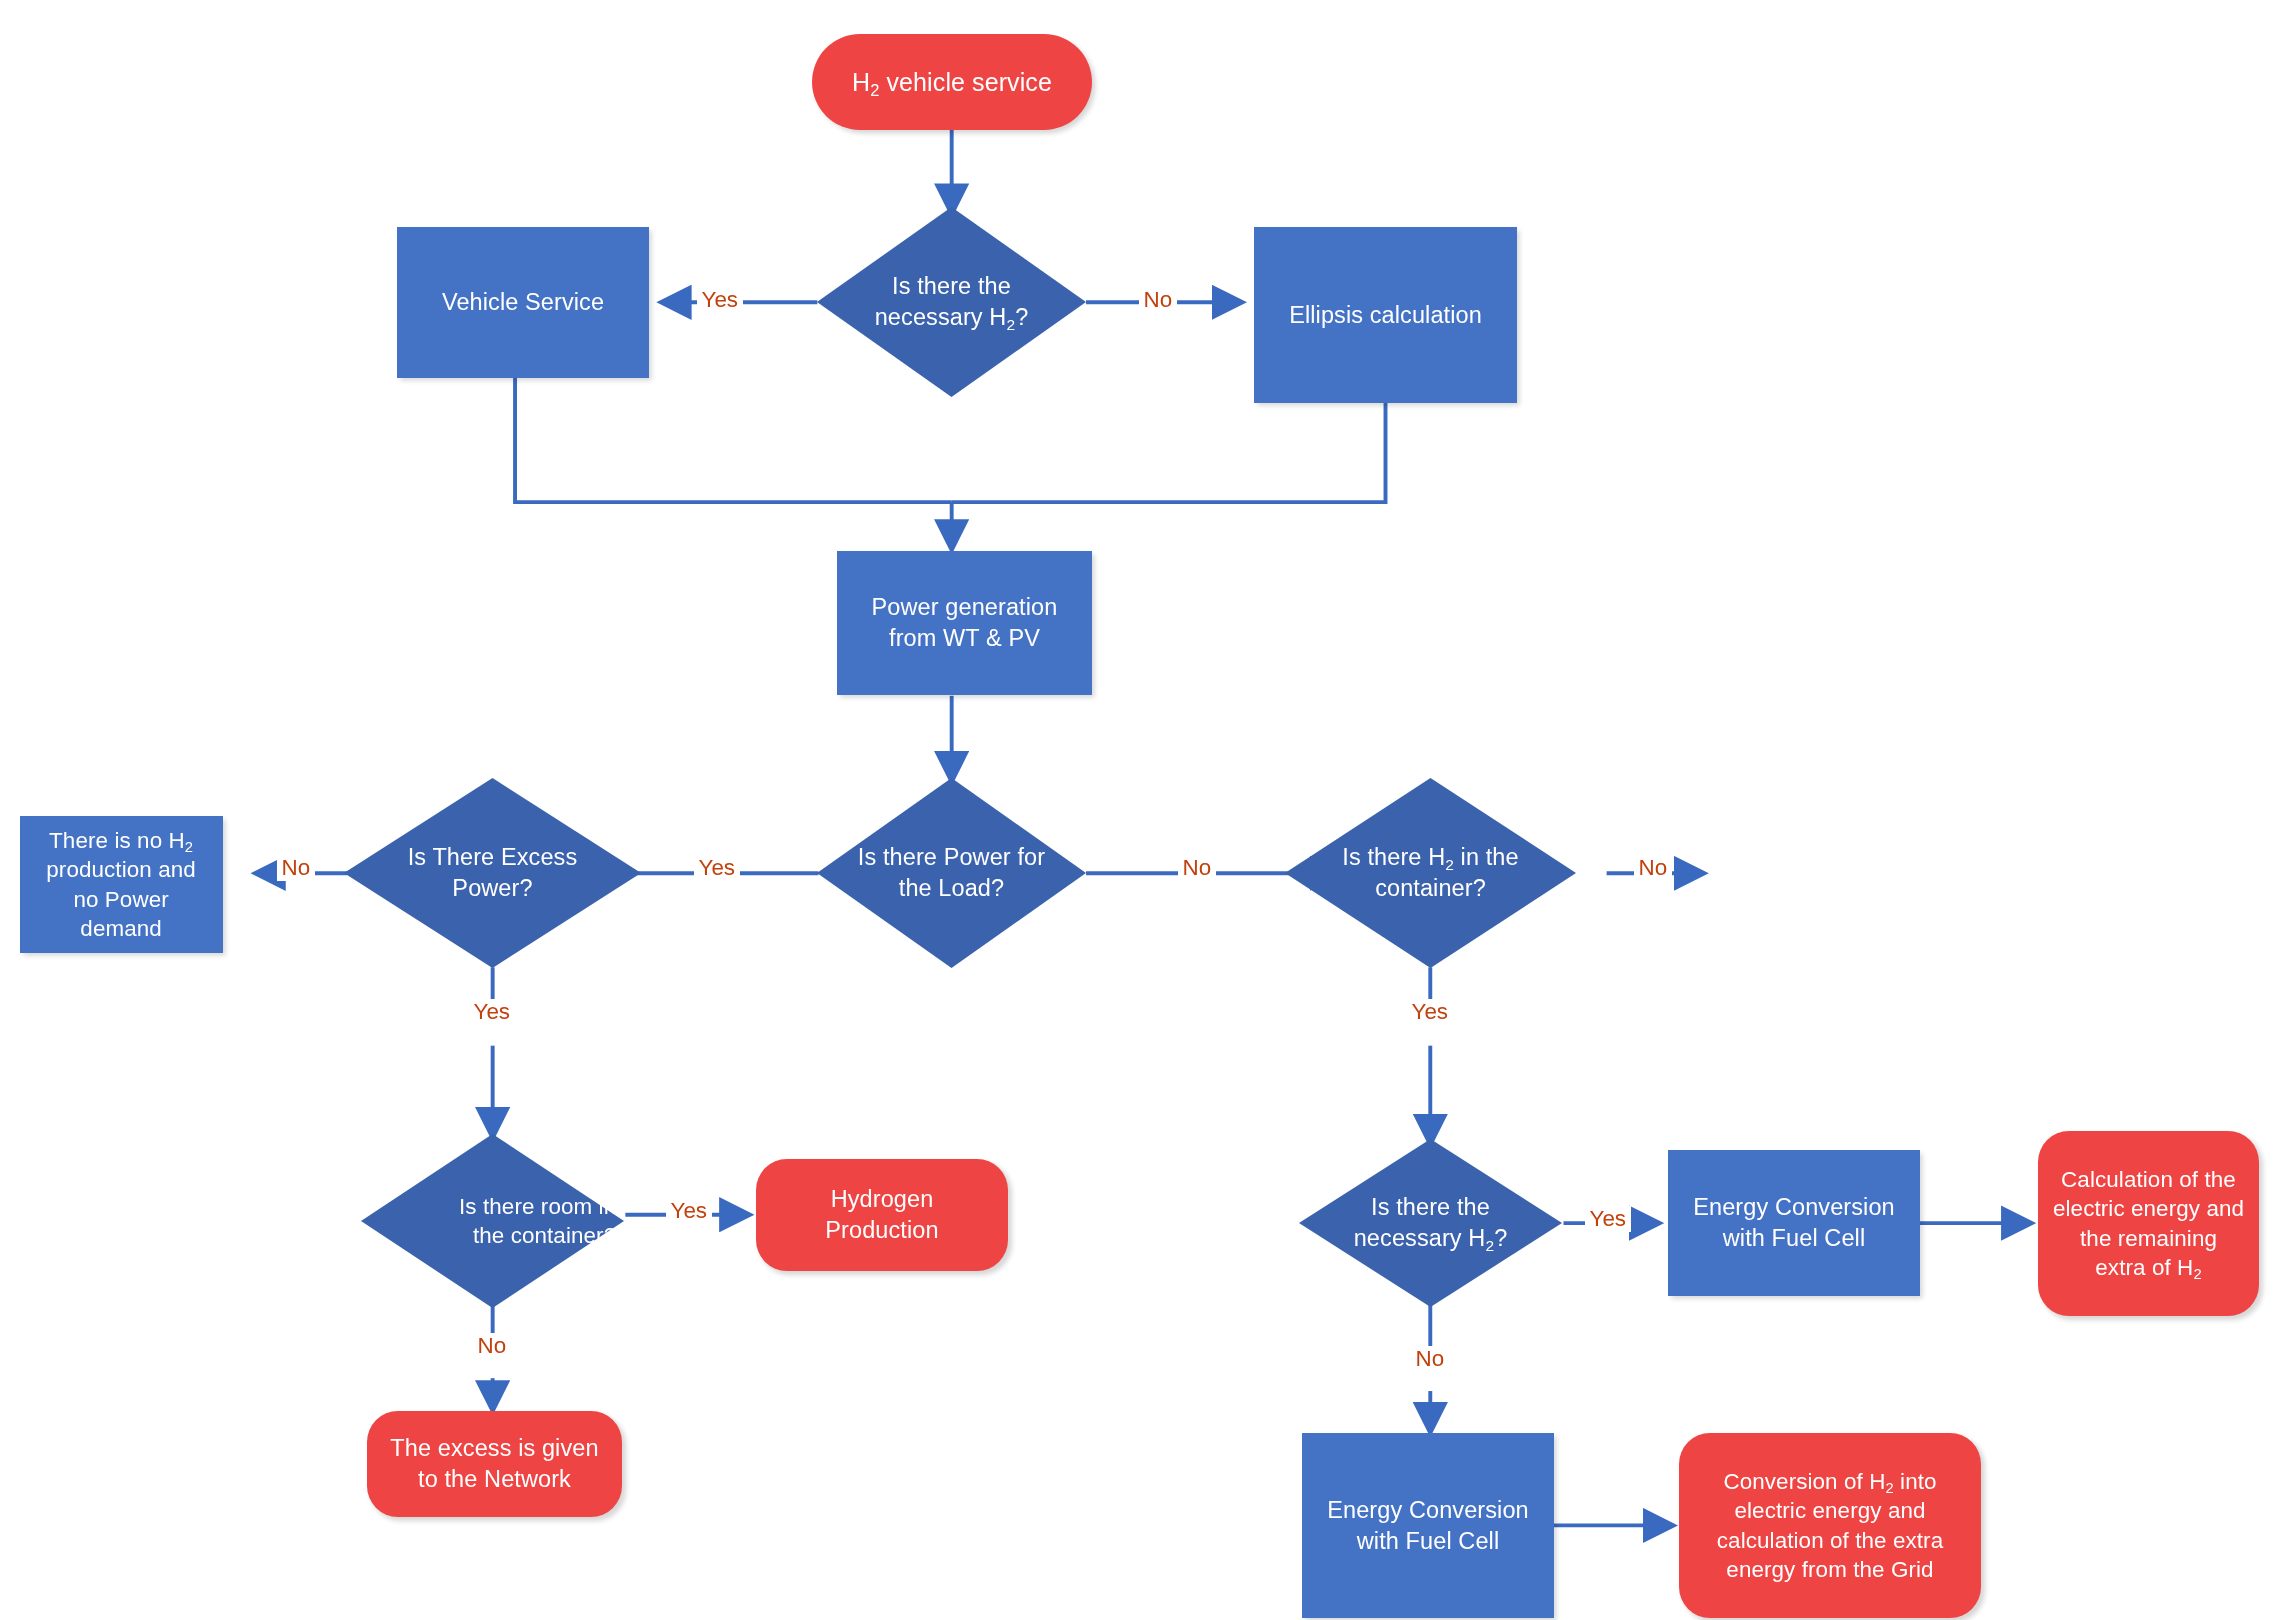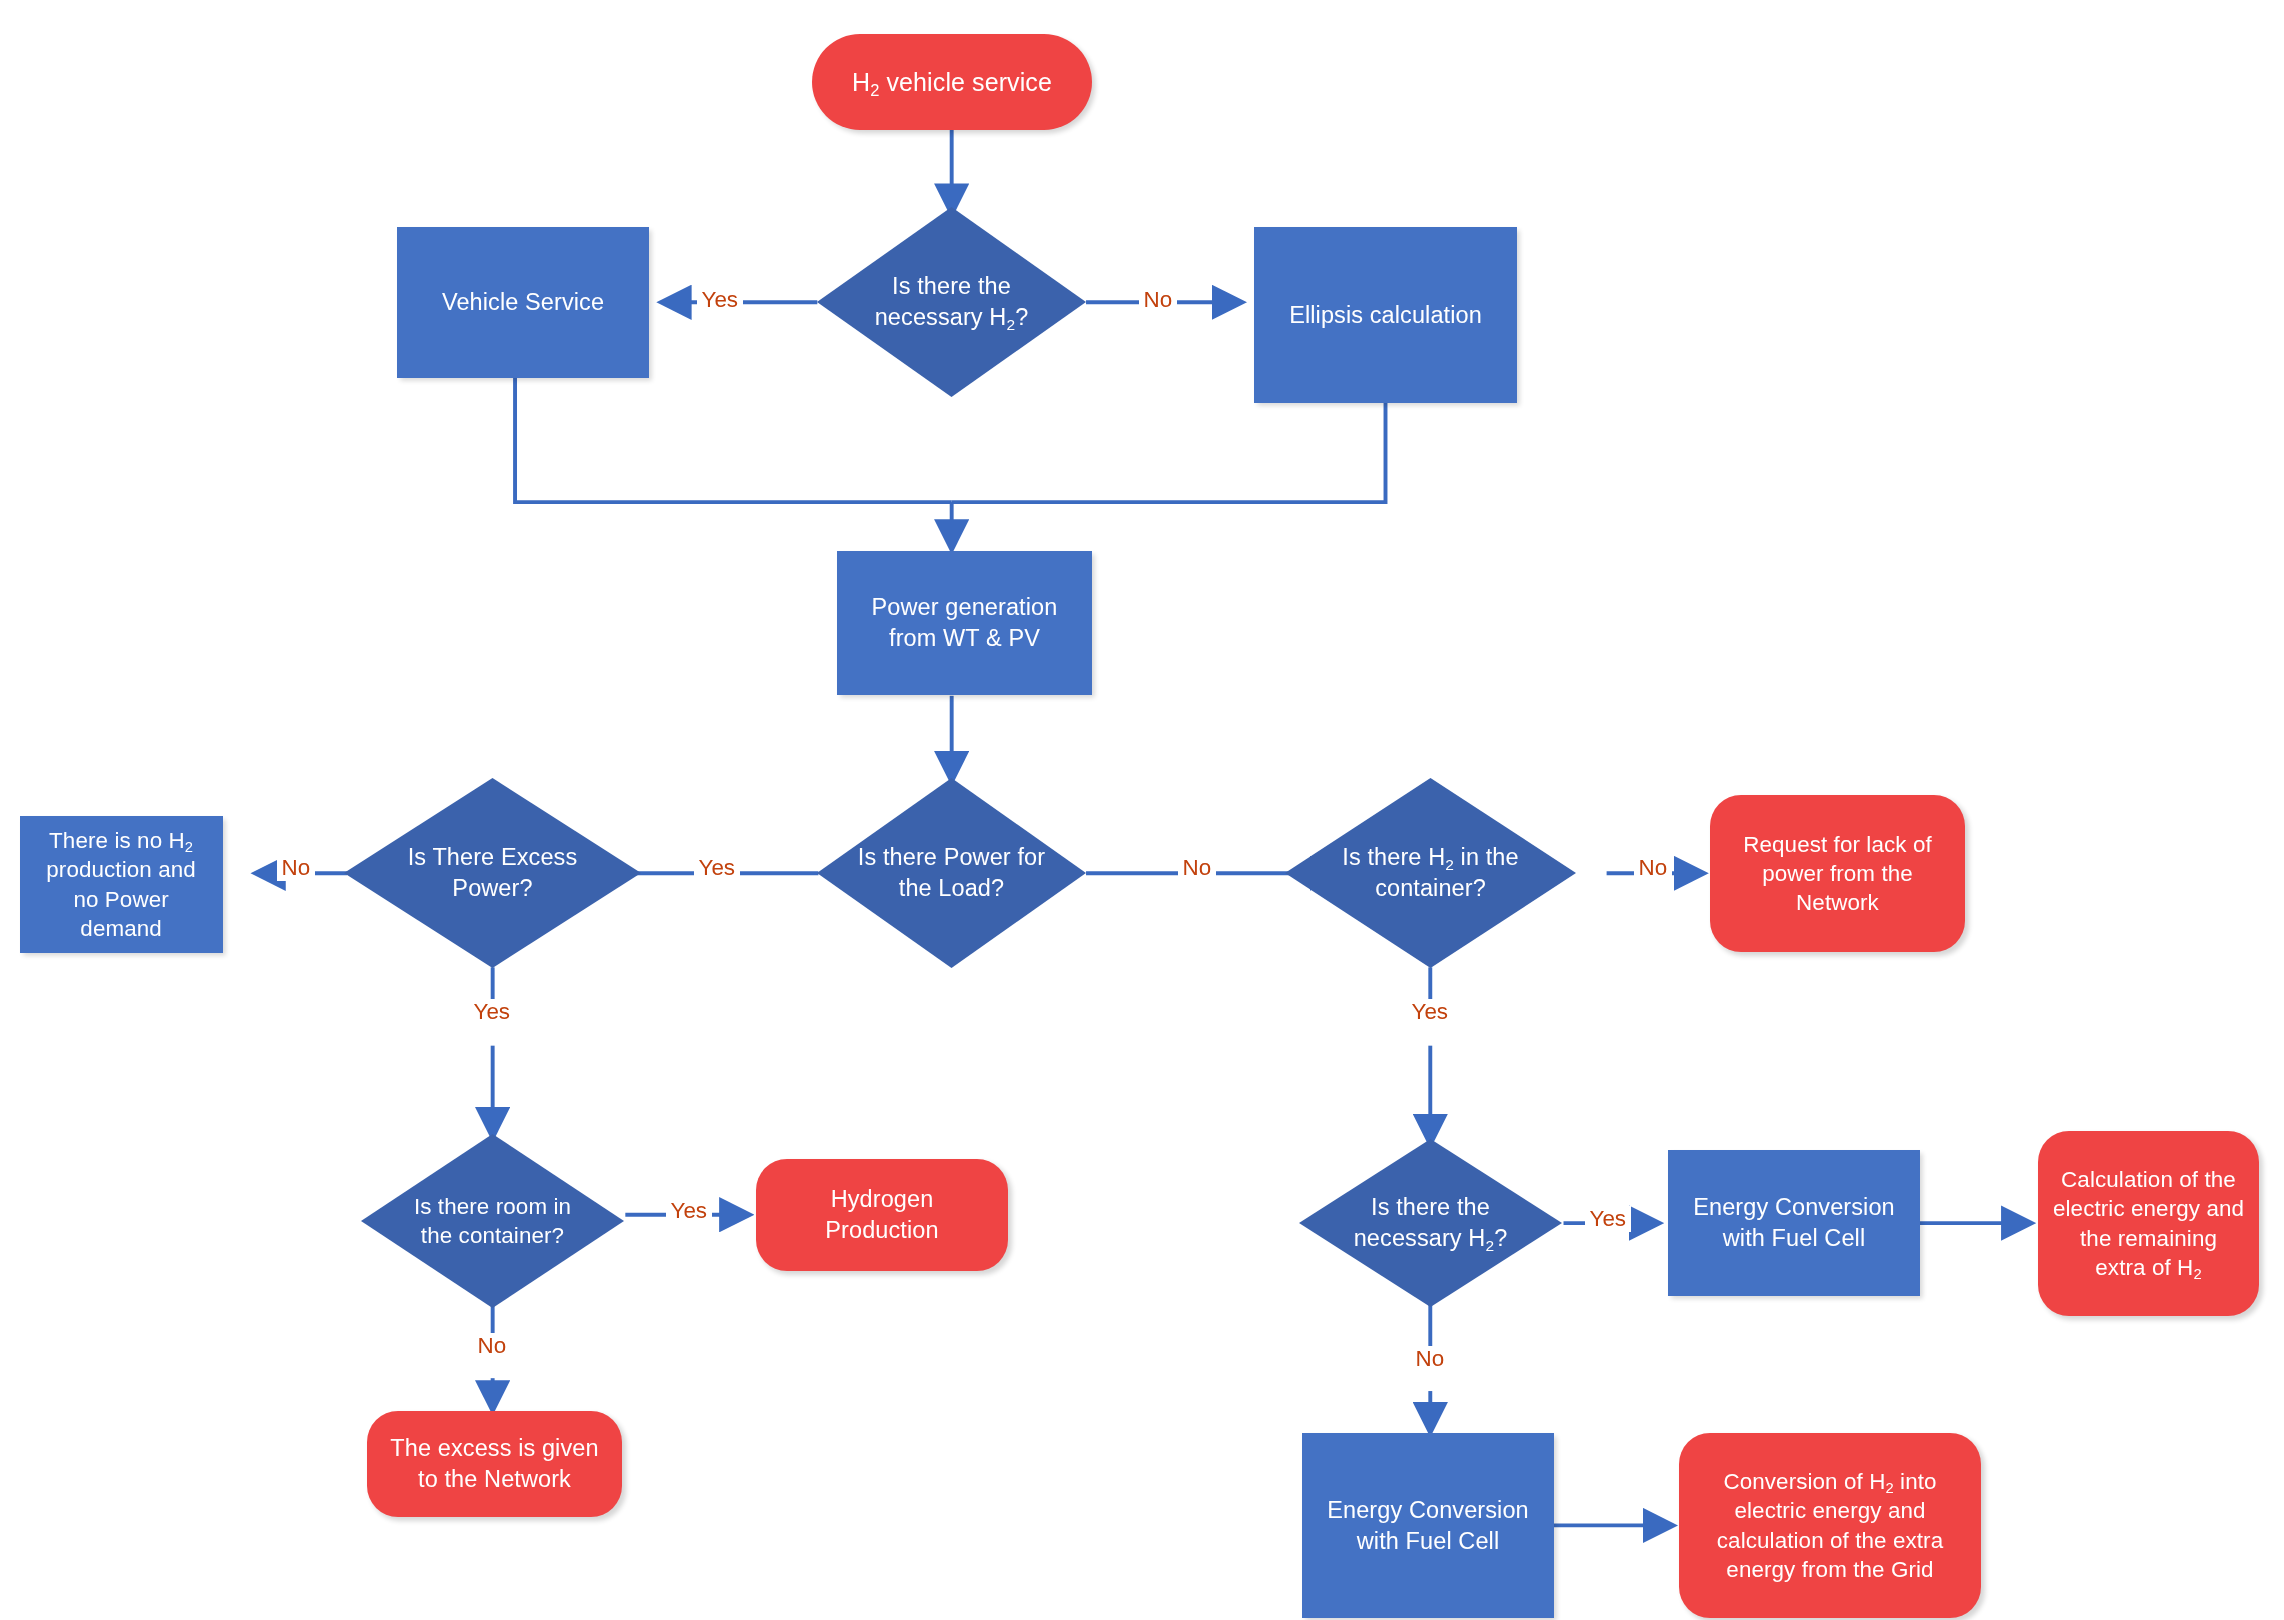--- a/index.html
+++ b/index.html
@@ -201,29 +201,22 @@
   </div>
 
   <div class="node diamond" style="left:1285px; top:778px; width:291px; height:190px;">
     <div class="dshape"></div>
     <span class="txt">
       <span>Is there H</span><sub>2</sub><span> in the</span><br>
       <span>container?</span>
     </span>
   </div>
 
-  <div class="node round" style="left:1710px; top:795px; width:255px; height:157px; font-size:22.4px;">
-    <span class="txt">
-      <span>Request for lack of</span><br>
-      <span>power from the</span><br>
-      <span>Network</span>
-    </span>
-  </div>
-
-  <div class="node diamond" style="left:361px; top:1134px; width:263px; height:174px; font-size:22.4px;">
+
+  <div class="node diamond" style="left:361px; top:1134px; width:263px; height:174px; font-size:22.4px;text-align:right;">
     <div class="dshape"></div>
     <span class="txt">
       <span>Is there room in</span><br>
       <span>the container?</span>
     </span>
   </div>
 
   <div class="node round" style="left:756px; top:1159px; width:252px; height:112px;">
     <span class="txt">
       <span>Hydrogen</span><br>

